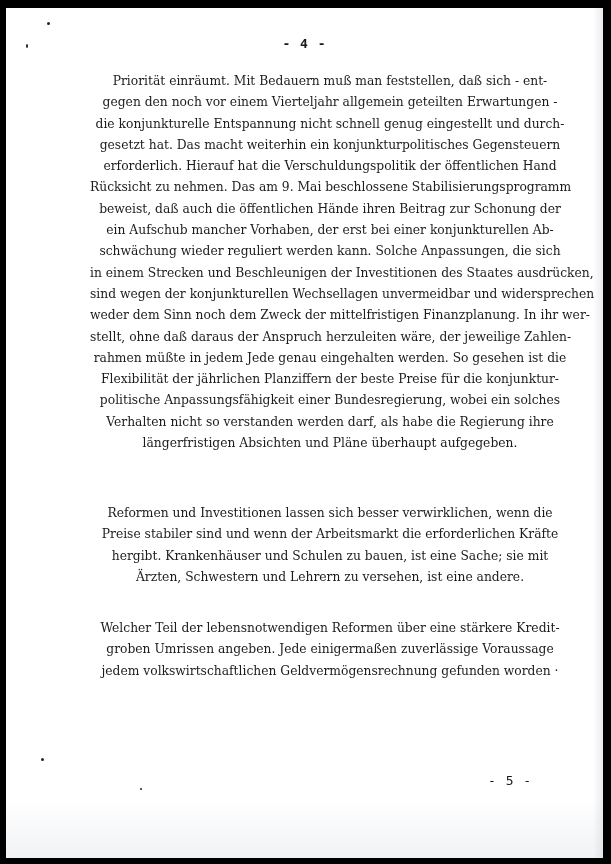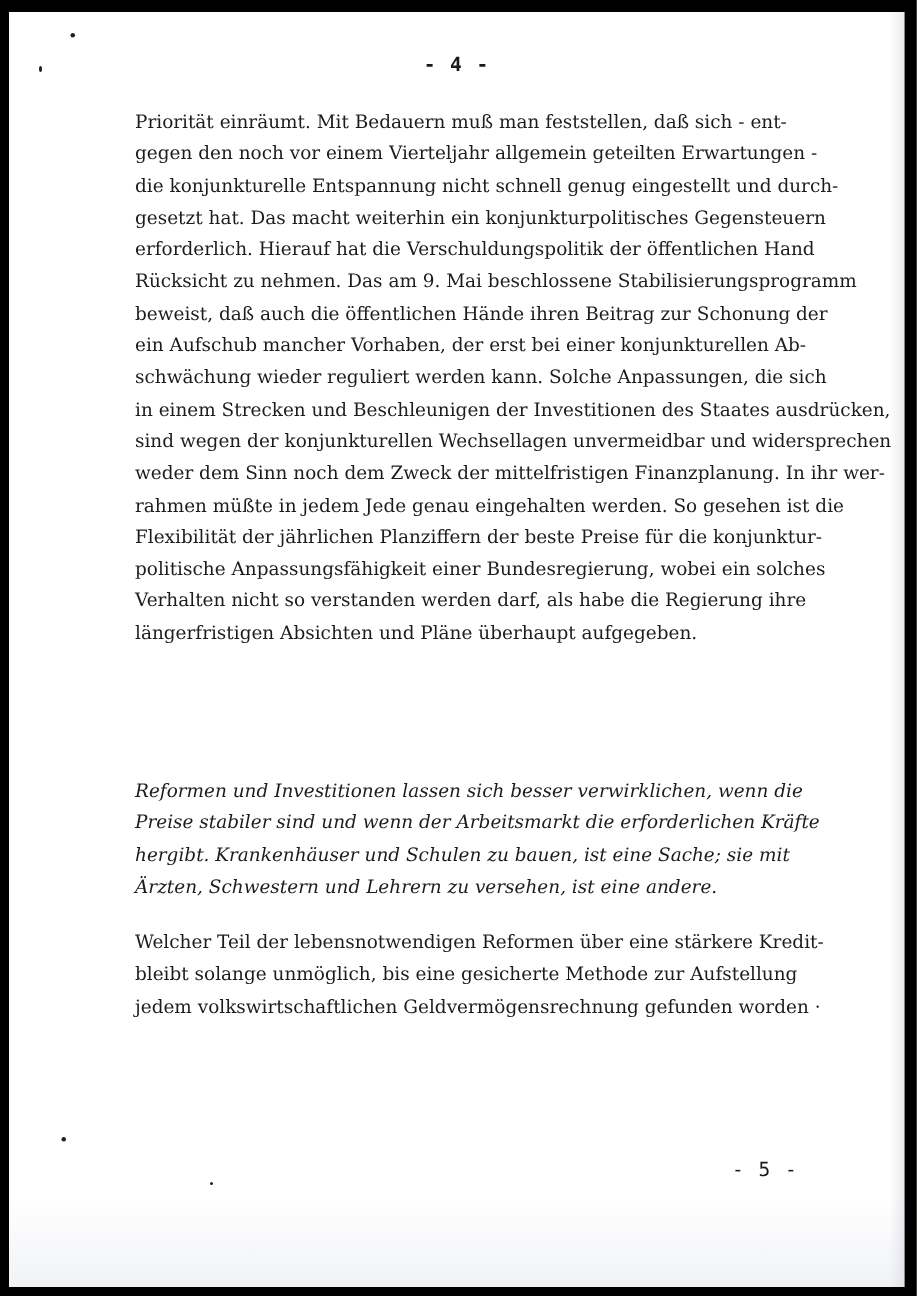--- a/index.html
+++ b/index.html
@@ -56,23 +56,24 @@
       left: 84px;
       width: 480px;
       font-family: "DejaVu Serif", serif;
       font-size: 12.3px;
       line-height: 21.3px;
       color: #1c1c1c;
       white-space: nowrap;
     }
     .text-block .line {
       display: block;
+      text-align: center;
     }
     #para-1 { top: 63px; }
-    #para-2 { top: 509px; font-style: italic; }
+    #para-2 { top: 495px; }
     #para-3 { top: 610px; }
     .page-number-bottom {
       position: absolute;
       left: 482px;
       top: 765px;
       font-family: "DejaVu Sans Mono", monospace;
       font-size: 13px;
       color: #1a1a1a;
       letter-spacing: 1px;
     }
@@ -101,34 +102,35 @@
     <span class="line">die konjunkturelle Entspannung nicht schnell genug eingestellt und durch-</span>
     <span class="line">gesetzt hat.  Das macht weiterhin ein konjunkturpolitisches Gegensteuern</span>
     <span class="line">erforderlich.  Hierauf hat die Verschuldungspolitik der öffentlichen Hand</span>
     <span class="line">Rücksicht zu nehmen.  Das am 9.  Mai beschlossene Stabilisierungsprogramm</span>
     <span class="line">beweist,  daß auch die öffentlichen Hände ihren Beitrag zur Schonung der</span>
     <span class="line">ein Aufschub mancher Vorhaben,  der erst bei einer konjunkturellen Ab-</span>
     <span class="line">schwächung wieder reguliert werden kann.  Solche Anpassungen,  die sich</span>
     <span class="line">in einem Strecken und Beschleunigen der Investitionen des Staates ausdrücken,</span>
     <span class="line">sind wegen der konjunkturellen Wechsellagen unvermeidbar und widersprechen</span>
     <span class="line">weder dem Sinn noch dem Zweck der mittelfristigen Finanzplanung.  In ihr wer-</span>
+    <span class="line">stellt,  ohne daß daraus der Anspruch herzuleiten wäre,  der jeweilige Zahlen-</span>
     <span class="line">rahmen müßte in jedem Jede genau eingehalten werden.  So gesehen ist die</span>
     <span class="line">Flexibilität der jährlichen Planziffern der beste Preise für die konjunktur-</span>
     <span class="line">politische Anpassungsfähigkeit einer Bundesregierung,  wobei ein solches</span>
     <span class="line">Verhalten nicht so verstanden werden darf,  als habe die Regierung ihre</span>
     <span class="line">längerfristigen Absichten und Pläne überhaupt aufgegeben.</span>
   </div>
 
   <div class="text-block" id="para-2">
     <span class="line">Reformen und Investitionen lassen sich besser verwirklichen,  wenn die</span>
     <span class="line">Preise stabiler sind und wenn der Arbeitsmarkt die erforderlichen Kräfte</span>
     <span class="line">hergibt.  Krankenhäuser und Schulen zu bauen,  ist eine Sache;  sie mit</span>
     <span class="line">Ärzten,  Schwestern und Lehrern zu versehen,  ist eine andere.</span>
   </div>
 
   <div class="text-block" id="para-3">
     <span class="line">Welcher Teil der lebensnotwendigen Reformen über eine stärkere Kredit-</span>
-    <span class="line">bleibt solange unmöglich,  bis eine gesicherte Methode zur Aufstellung</span>
+    <span class="line">groben Umrissen angeben.  Jede einigermaßen zuverlässige Voraussage</span>
     <span class="line">jedem volkswirtschaftlichen Geldvermögensrechnung gefunden worden ·</span>
   </div>
 
   <div class="page-number-bottom">- 5 -</div>
 </div>
 
 </body></html>

